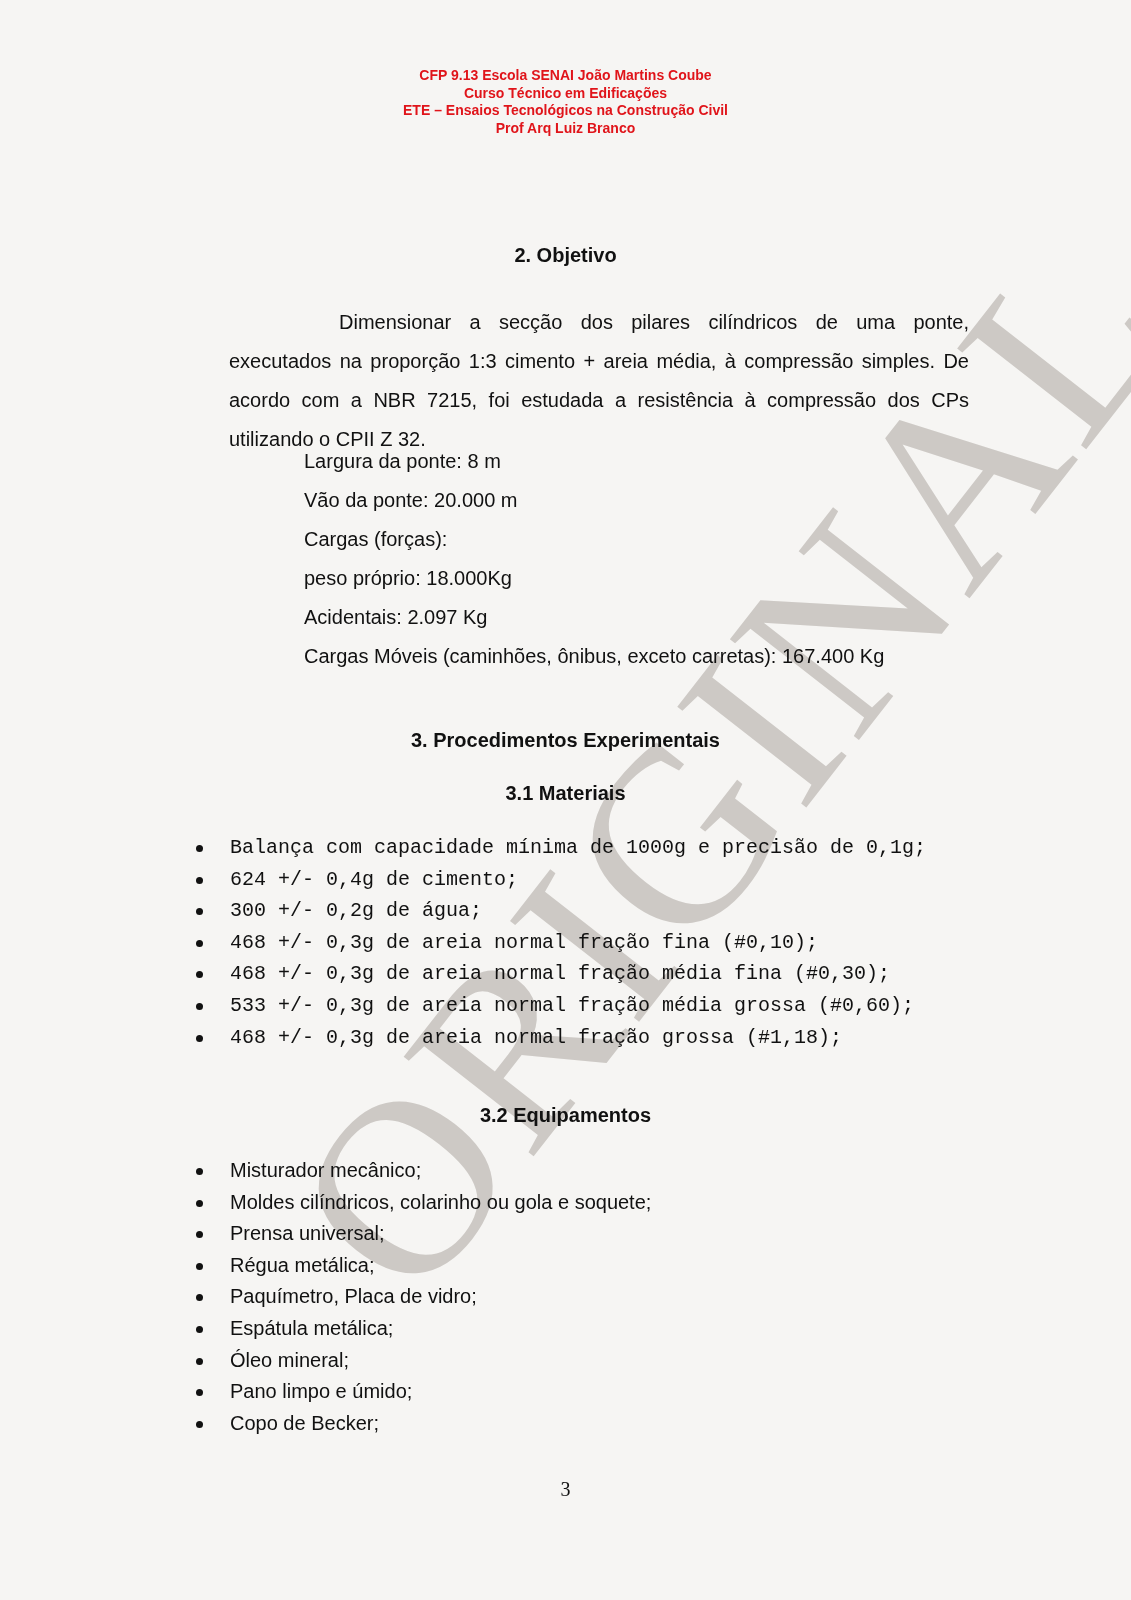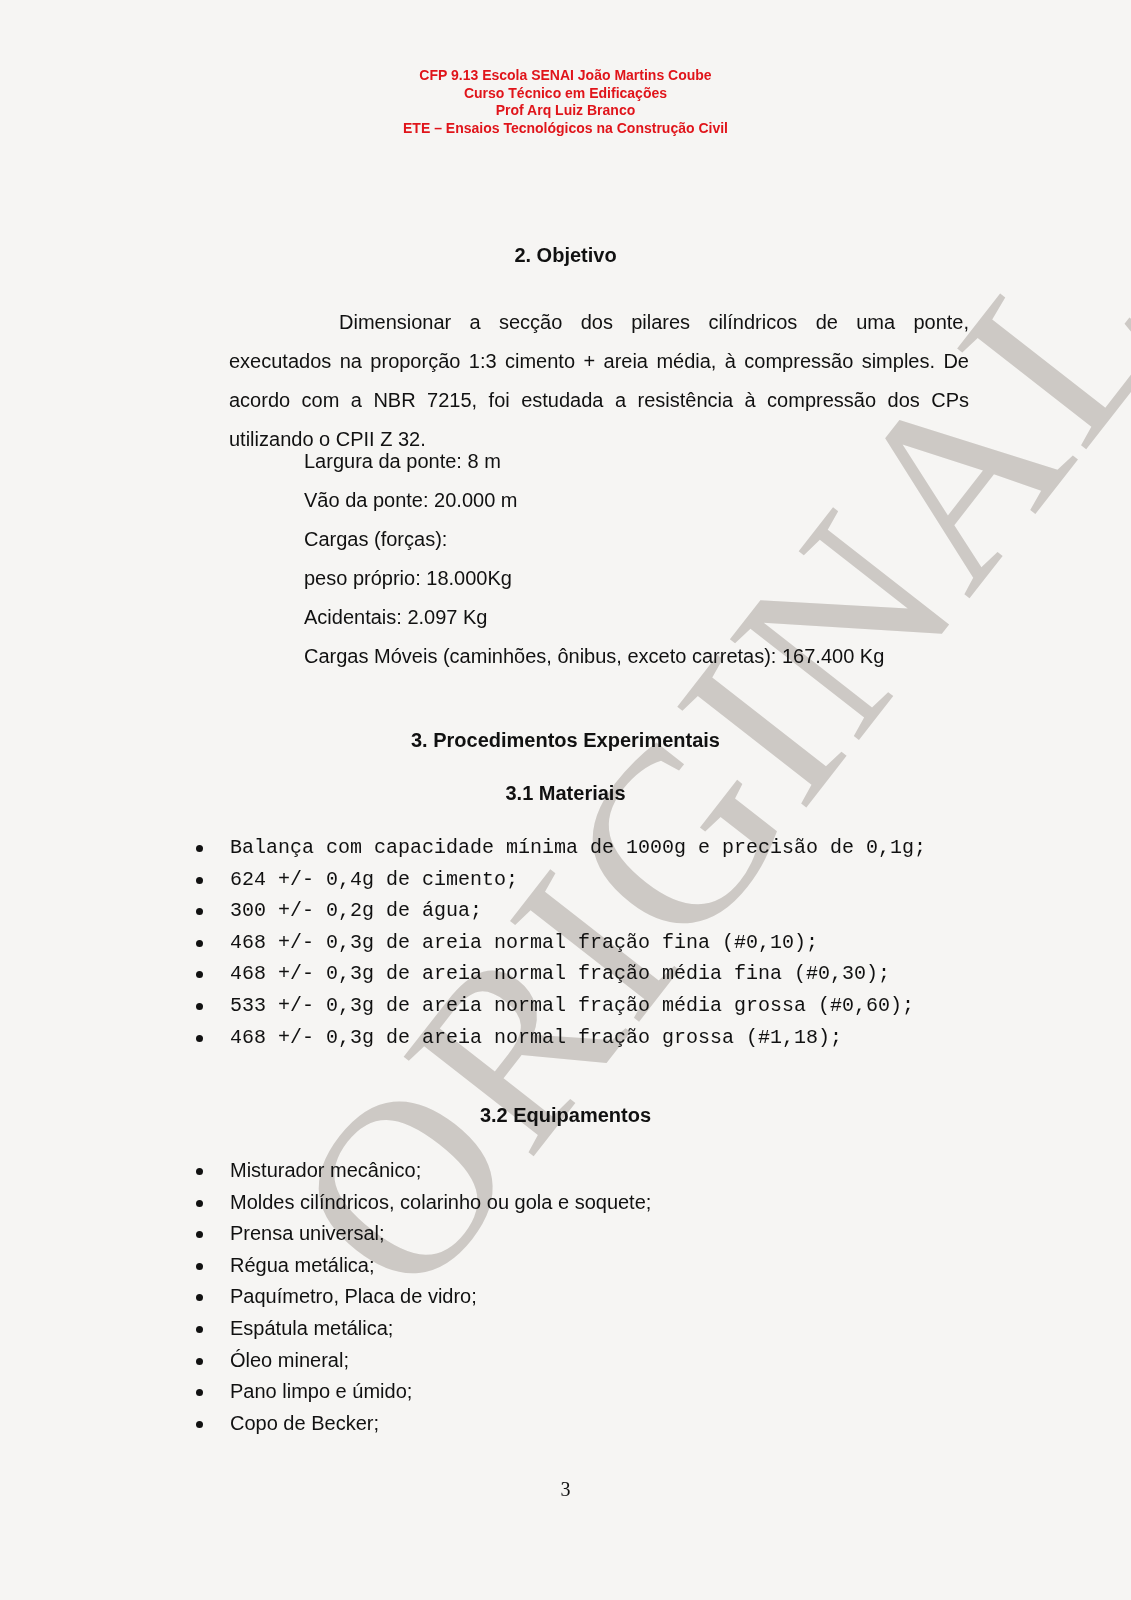--- a/index.html
+++ b/index.html
@@ -59,22 +59,22 @@
 </head>
 <body>
 
 <div class="watermark">ORIGINAL</div>
 
 <div class="content">
 
   <div class="header">
     <div>CFP 9.13 Escola SENAI João Martins Coube</div>
     <div>Curso Técnico em Edificações</div>
+    <div>ETE – Ensaios Tecnológicos na Construção Civil</div>
     <div>Prof Arq Luiz Branco</div>
-    <div>ETE – Ensaios Tecnológicos na Construção Civil</div>
   </div>
 
   <div class="h2" style="top:244px;">2.  Objetivo</div>
 
   <div class="para" style="top:303px;"><span class="indent"></span><span>Dimensionar a secção dos pilares cilíndricos de uma ponte, executados na proporção 1:3 cimento + areia média, à compressão simples. De acordo com a NBR 7215, foi estudada a resistência à compressão dos CPs utilizando o CPII Z 32.</span></div>
 
   <div class="details" style="top:442px;">
     <div>Largura da ponte: 8 m</div>
     <div>Vão da ponte: 20.000 m</div>
     <div>Cargas (forças):</div>

